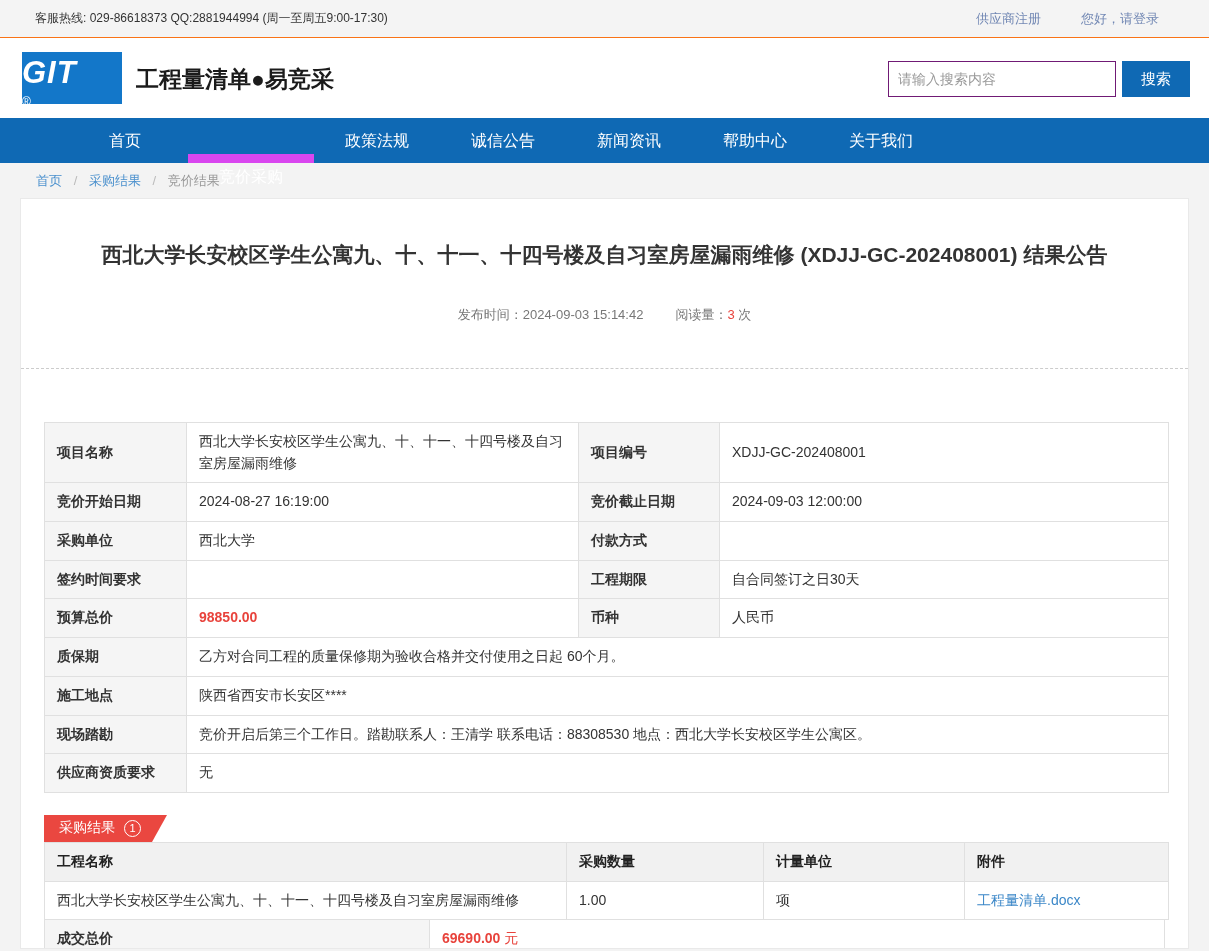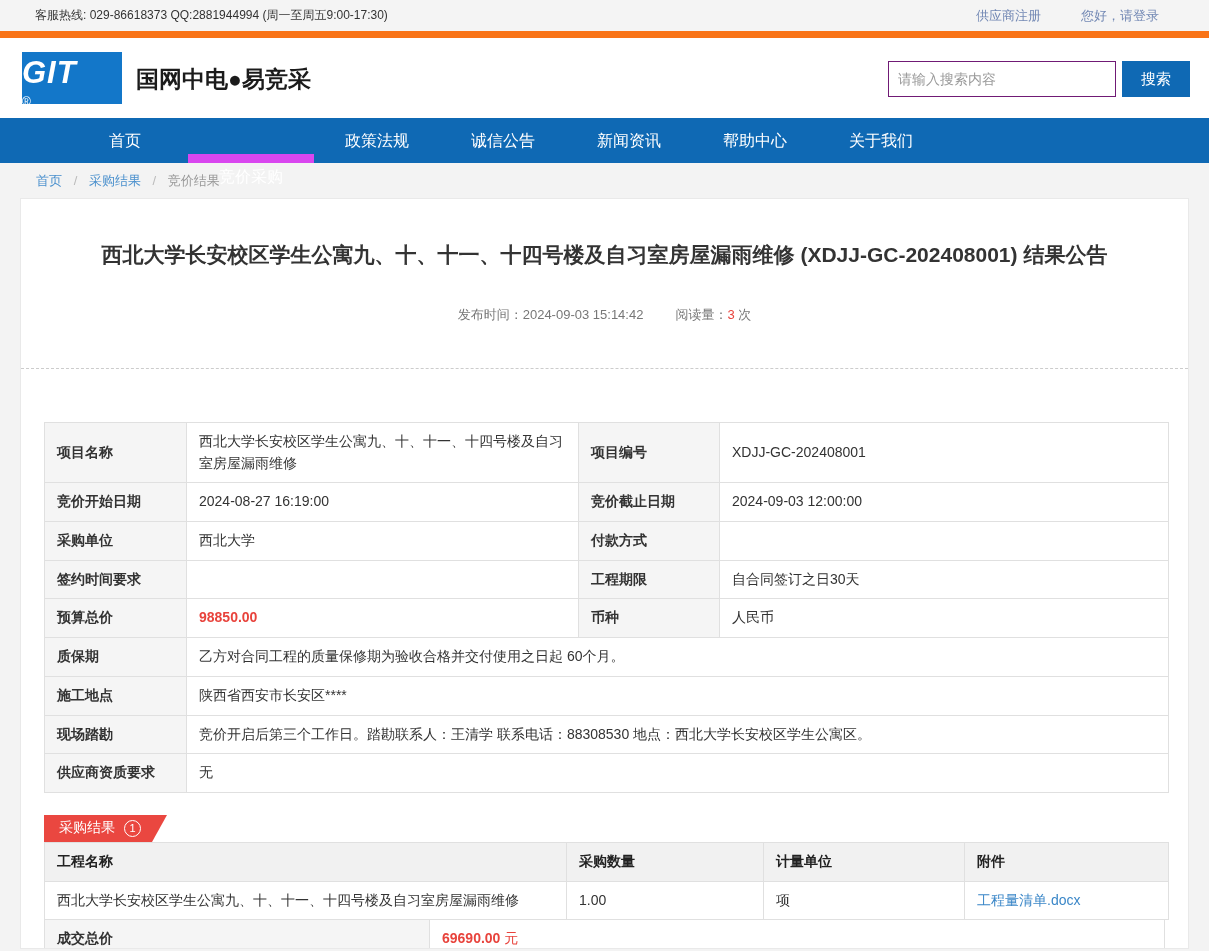--- a/index.html
+++ b/index.html
@@ -5,21 +5,21 @@
   * { margin:0; padding:0; box-sizing:border-box; }
   html,body { width:1209px; height:951px; }
   body {
     font-family:"Liberation Sans","DejaVu Sans",sans-serif;
     background:#ffffff; color:#333; overflow:hidden;
   }
   a { text-decoration:none; cursor:pointer; }
 
   
   .topbar {
-    height:38px; background:#f4f4f4; border-bottom:7px solid #f97316;
+    height:38px; background:#f4f4f4; border-bottom:1px solid #f97316;
     display:flex; align-items:center; justify-content:space-between;
     padding:0 50px 0 35px; font-size:12px; color:#333;
   }
   .topbar-links { display:flex; gap:40px; }
   .tlink { color:#7288b4; font-size:13px; }
 
   
   .header { height:80px; background:#fff; position:relative; }
   .logo {
     position:absolute; left:22px; top:14px; width:100px; height:52px;
@@ -100,21 +100,21 @@
     <a class="tlink">供应商注册</a>
     <a class="tlink">您好，请登录</a>
   </div>
 </div>
 
 <div class="header">
   <div class="logo">
     <span class="logo-text">GIT</span>
     <span class="logo-reg">®</span>
   </div>
-  <div class="brand">国网中电●易竞采</div>
+  <div class="brand">工程量清单●易竞采</div>
   <div class="search">
     <input class="search-input" placeholder="请输入搜索内容" style="">
     <button class="search-btn">搜索</button>
   </div>
 </div>
 
 <div class="nav">
   <div class="nav-item">首页</div>
   <div class="nav-item active">竞价采购</div>
   <div class="nav-item">政策法规</div>

